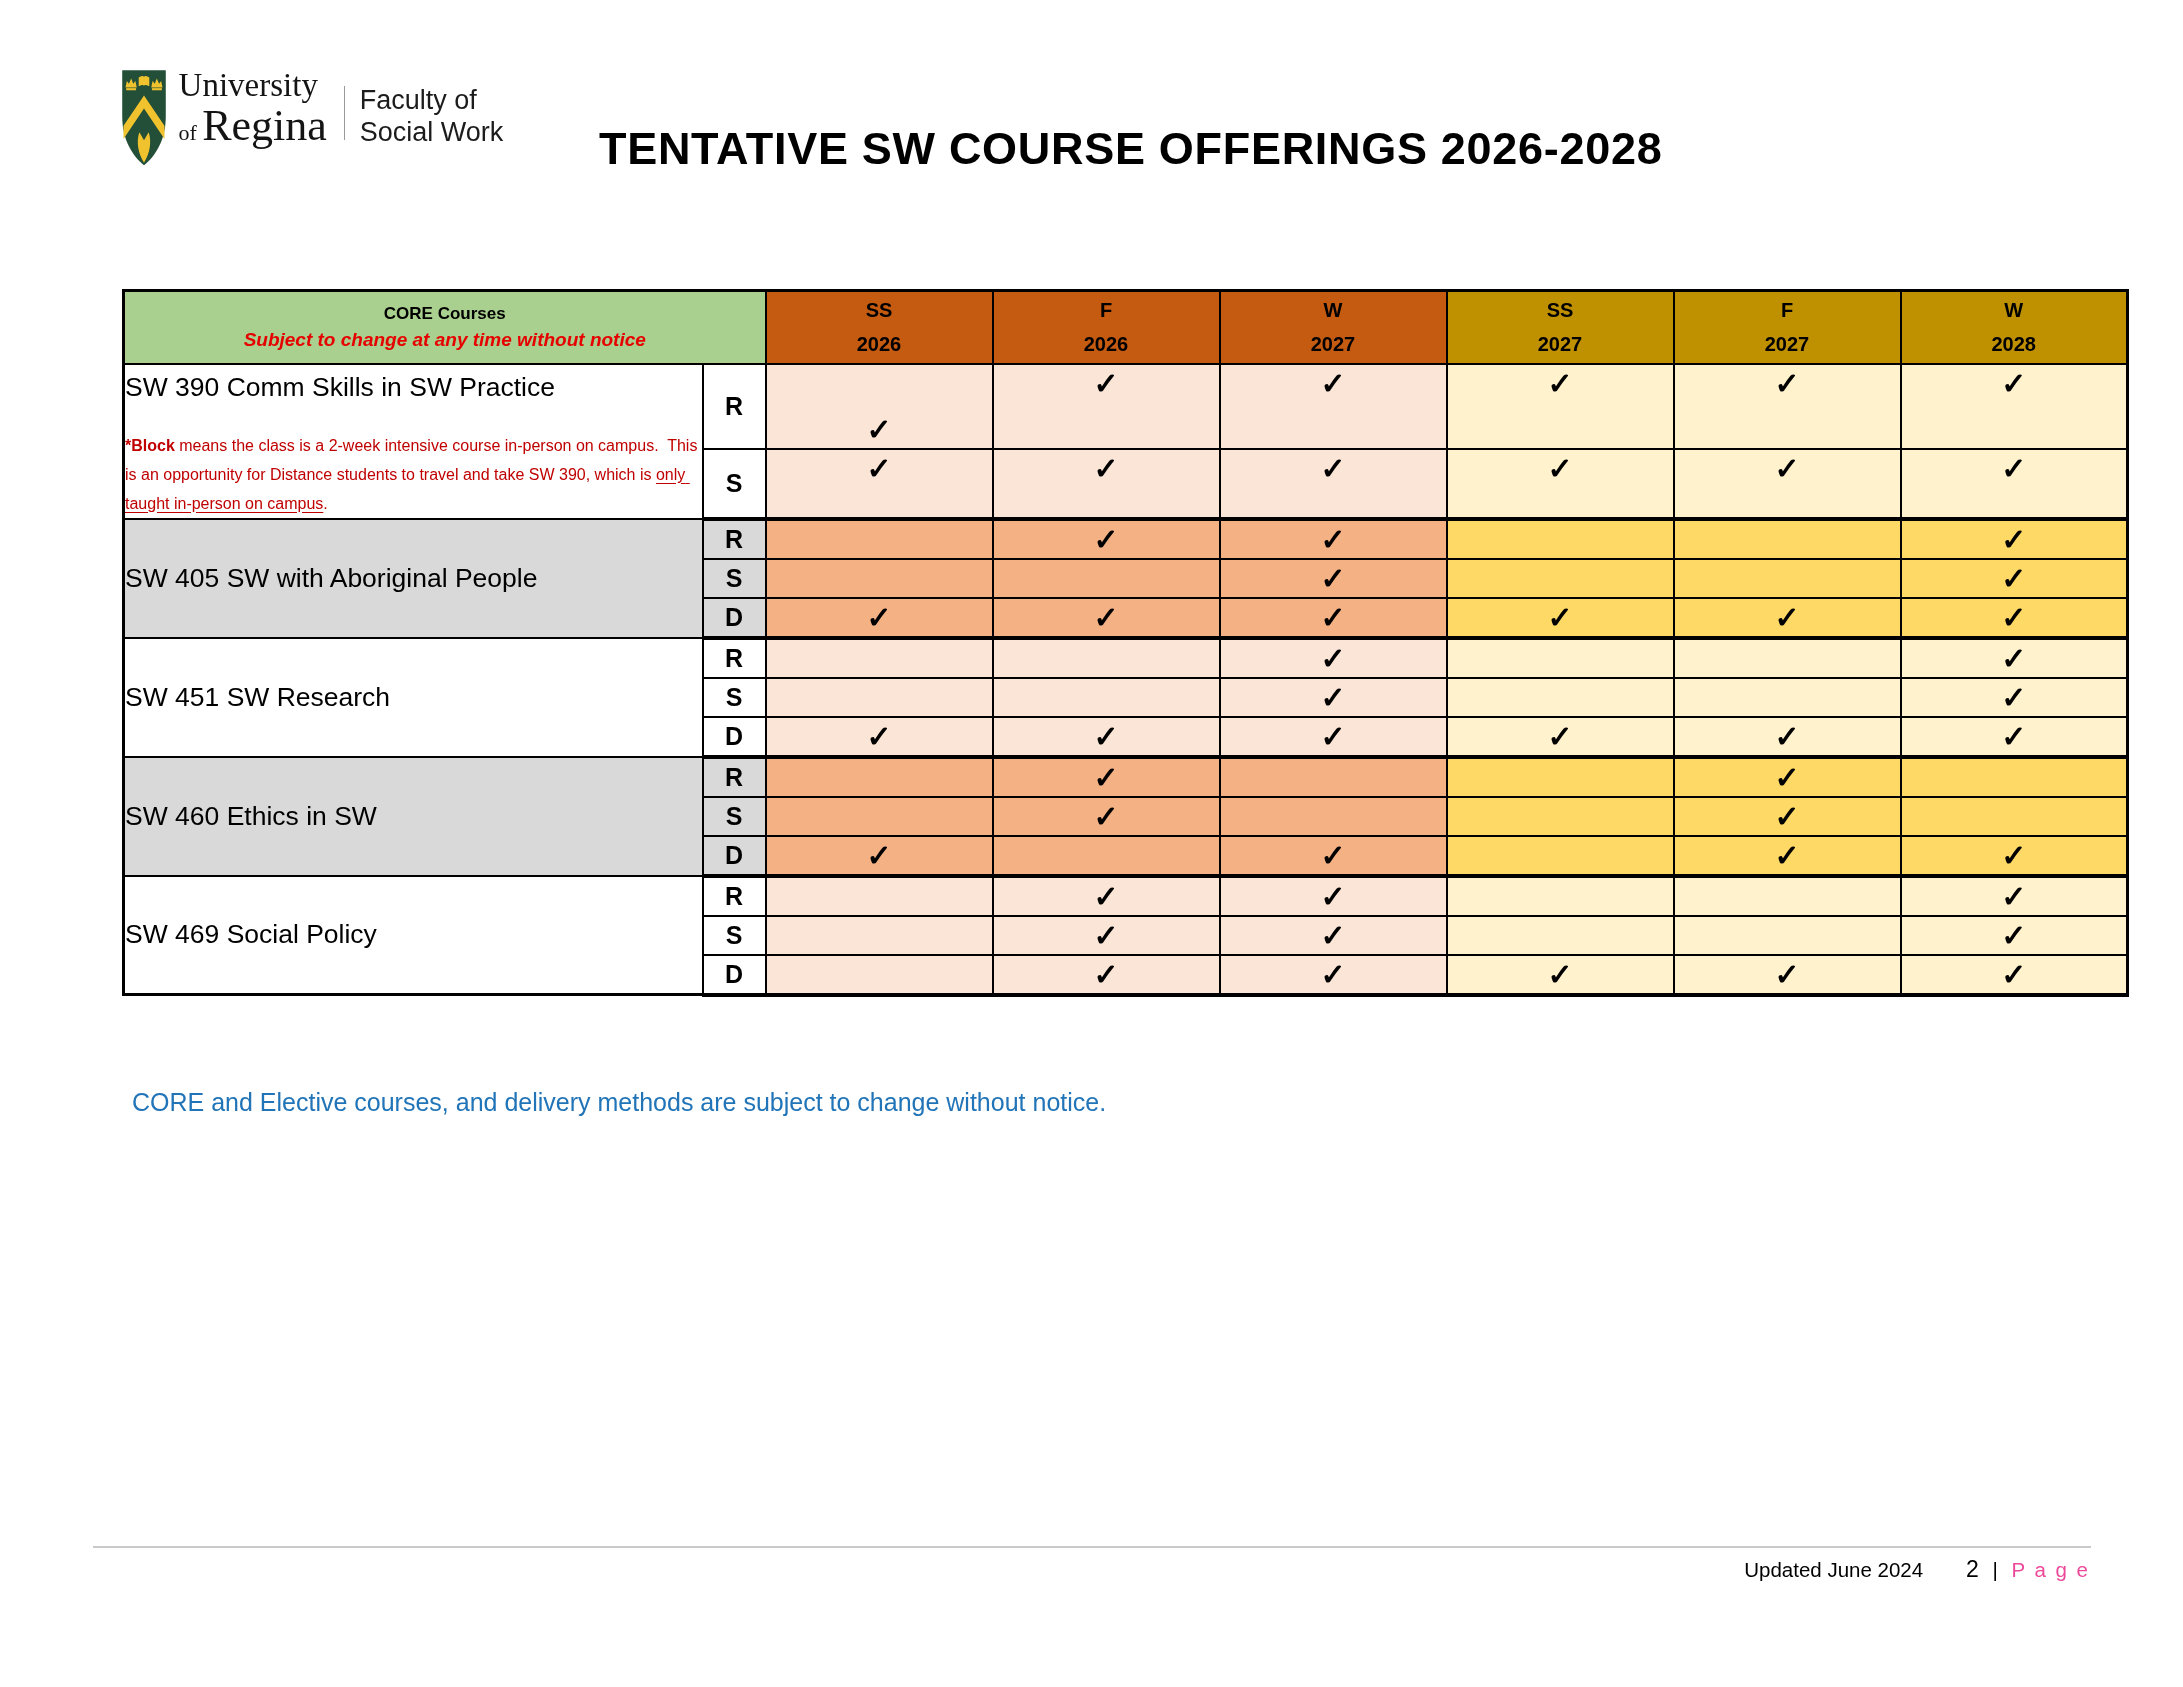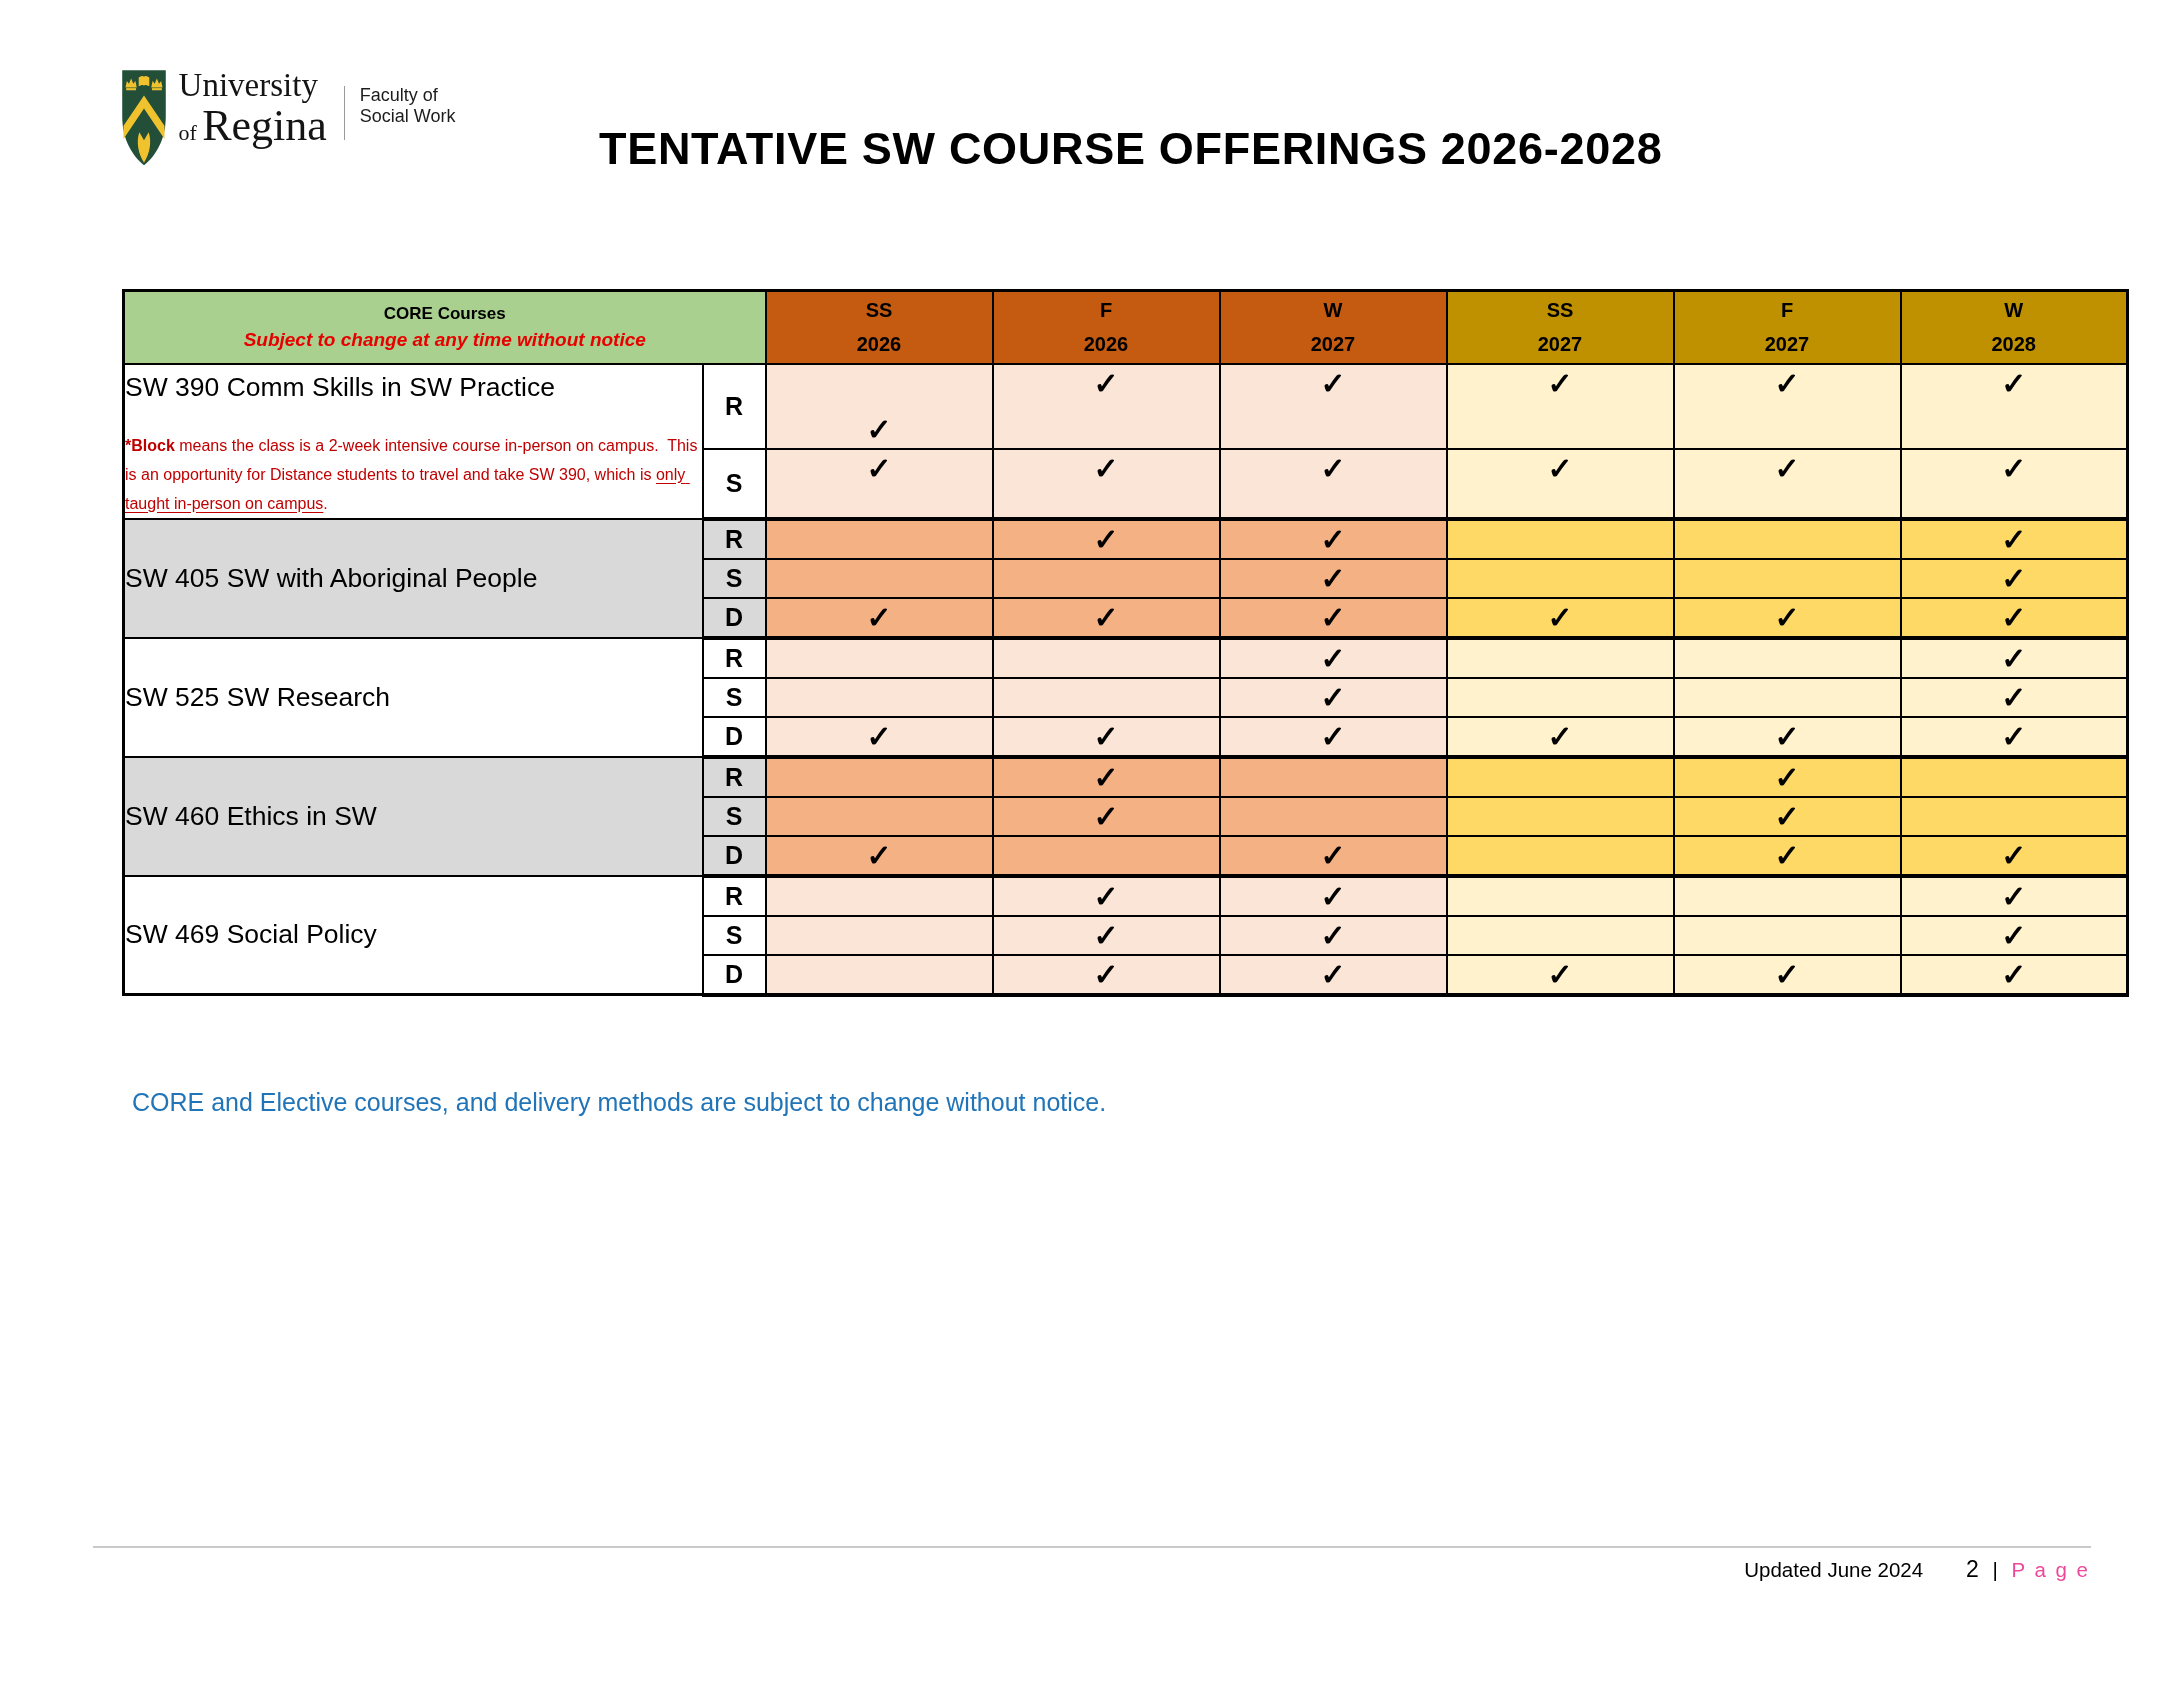--- a/index.html
+++ b/index.html
@@ -9,21 +9,21 @@
   }
   
   .brand{position:absolute;left:120px;top:69px;display:flex;align-items:flex-start;}
   .crest{width:48px;height:99px;flex:0 0 auto;}
   .wordmark{margin-left:10.6px;font-family:"Liberation Serif",serif;color:#141414;}
   .uni-line{font-size:33px;line-height:1;}
   .regina-line{margin-top:4px;white-space:nowrap;}
   .of{font-size:22px;margin-right:5.3px;}
   .regina{font-size:44px;line-height:.9;}
   .brand-divider{width:1.3px;height:54px;background:#9a9a9a;margin:17px 0 0 17px;}
-  .dept{margin:16px 0 0 14.6px;font-size:18px;line-height:1.18;color:#1c1c1c;}
+  .dept{margin:16px 0 0 14.6px;font-size:27px;line-height:1.18;color:#1c1c1c;}
   
   .doc-title{position:absolute;left:599px;top:123px;margin:0;font-size:45px;font-weight:800;
     letter-spacing:0.7px;color:#000;white-space:nowrap;}
   
   .course-table{position:absolute;left:122px;top:289px;width:2005px;border-collapse:collapse;
     table-layout:fixed;border:3.3px solid #000;}
   .course-table th,.course-table td{border:2px solid #000;padding:0;}
   thead th{border-bottom-width:4px;height:71px;vertical-align:middle;text-align:center;}
   .corner{background:#A9D08E;}
   .corner-title{font-size:17px;font-weight:bold;color:#000;}
@@ -188,21 +188,21 @@
           <td class="rsd-cell">D</td>
           <td class="mark-cell theme-orange"><span class="check">✓</span></td>
           <td class="mark-cell theme-orange"><span class="check">✓</span></td>
           <td class="mark-cell theme-orange"><span class="check">✓</span></td>
           <td class="mark-cell theme-gold"><span class="check">✓</span></td>
           <td class="mark-cell theme-gold"><span class="check">✓</span></td>
           <td class="mark-cell theme-gold"><span class="check">✓</span></td>
         </tr>
         <tr class="shade-light">
           <td rowspan="3" class="name-cell shade-light">
-            <div class="course-name">SW 525 SW Research</div>
+            <div class="course-name">SW 451 SW Research</div>
           </td>
           <td class="rsd-cell">R</td>
           <td class="mark-cell theme-orange"></td>
           <td class="mark-cell theme-orange"></td>
           <td class="mark-cell theme-orange"><span class="check">✓</span></td>
           <td class="mark-cell theme-gold"></td>
           <td class="mark-cell theme-gold"></td>
           <td class="mark-cell theme-gold"><span class="check">✓</span></td>
         </tr>
         <tr class="shade-light">

